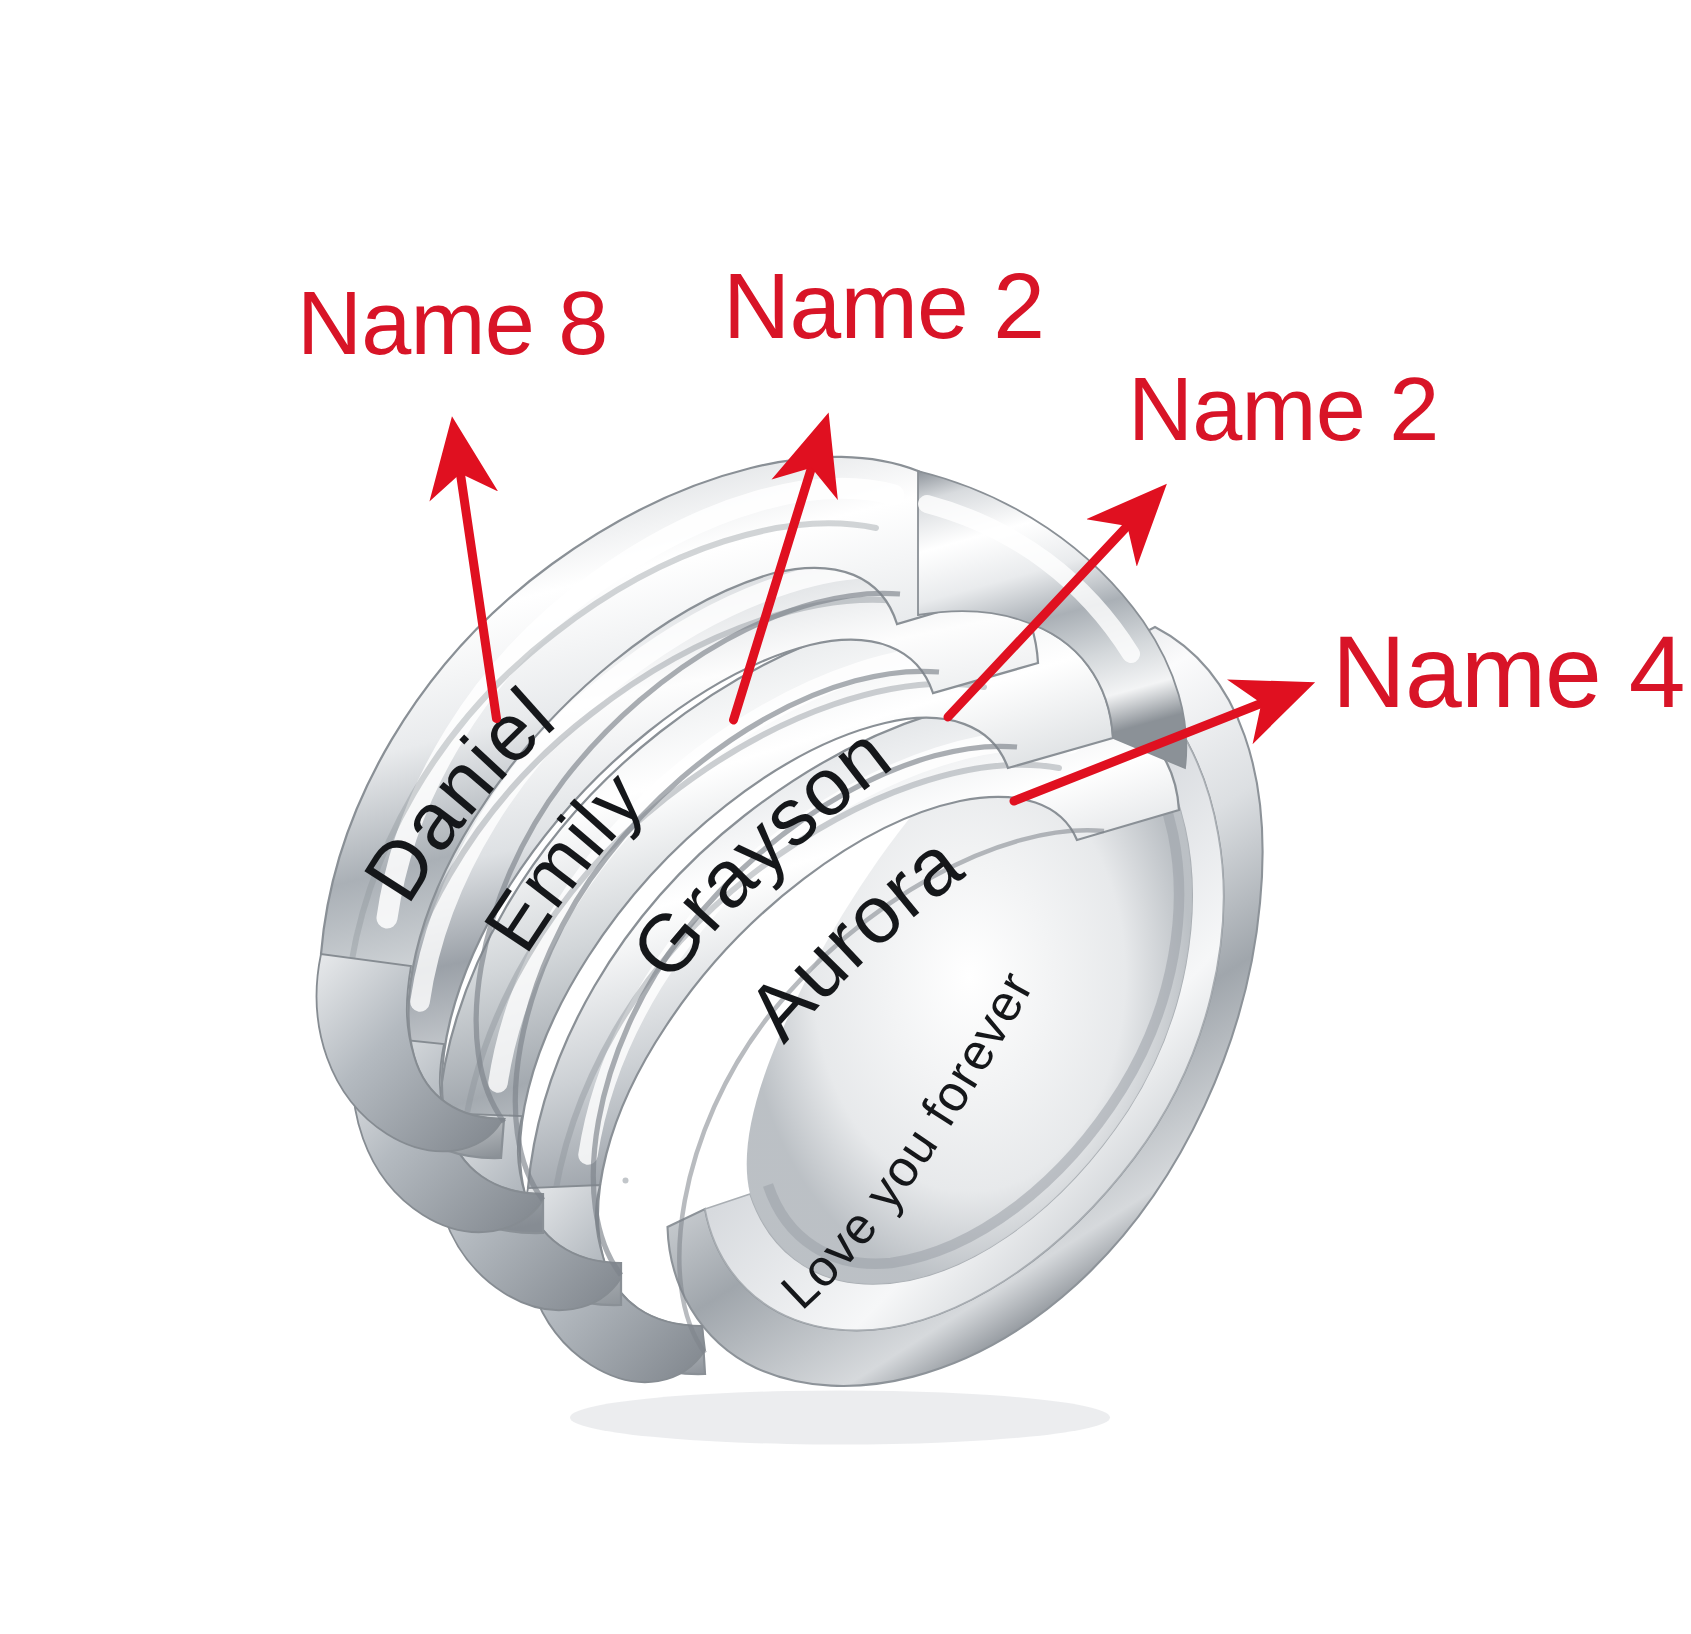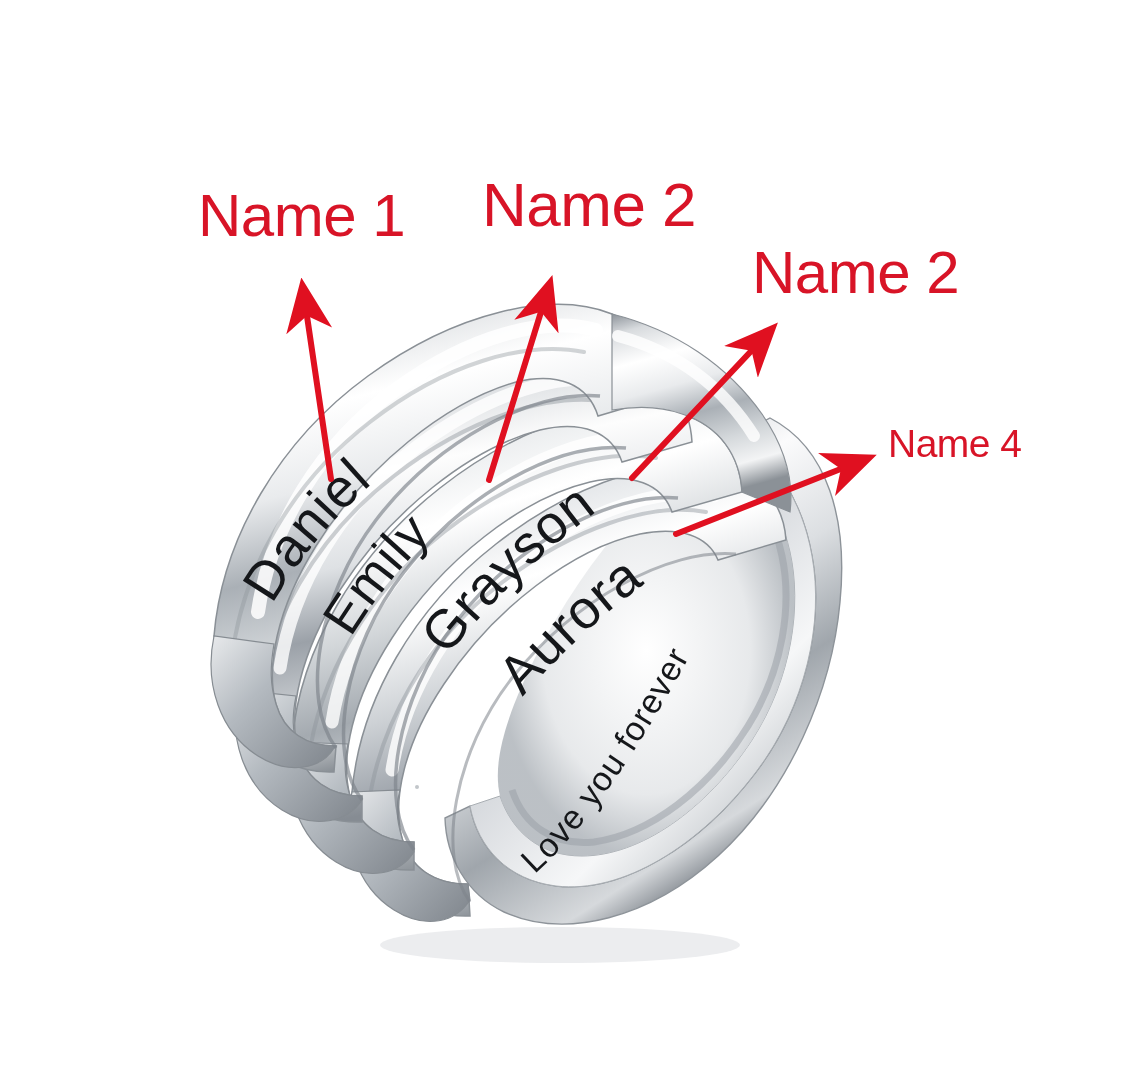--- a/index.html
+++ b/index.html
@@ -32,21 +32,21 @@
     font-family: "Liberation Sans", sans-serif;
     font-weight: 400;
     white-space: nowrap;
     line-height: 1;
     letter-spacing: -0.5px;
     user-select: none;
   }
   #label-name-1 { left: 198px;  top: 186px; font-size: 60px; }
   #label-name-2 { left: 482px;  top: 174px; font-size: 62px; text-align: right; }
   #label-name-3 { left: 752px;  top: 243px; font-size: 60px; }
-  #label-name-4 { left: 888px;  top: 424px; font-size: 39px; text-align: right; }
+  #label-name-4 { left: 888px;  top: 414px; font-size: 68px; text-align: right; }
 </style>
 </head>
 <body>
 
 <div id="stage">
 
   <svg id="ring-svg" viewBox="0 0 1127 1089">
     <defs>
 
       <linearGradient id="bandGradA" x1="0" y1="0" x2="0.25" y2="1">
@@ -275,21 +275,21 @@
     </g>
 
     <g stroke="#e01020" fill="none" stroke-width="6" stroke-linecap="round">
       <path d="M 331,479 L 303,289" marker-end="url(#arrowHead)"></path>
       <path d="M 489,480 L 549,286" marker-end="url(#arrowHead)"></path>
       <path d="M 632,478 L 770,331" marker-end="url(#arrowHead)"></path>
       <path d="M 676,534 L 866,459" marker-end="url(#arrowHead)"></path>
     </g>
   </svg>
 
-  <div class="callout-label" id="label-name-1">Name 1</div>
+  <div class="callout-label" id="label-name-1">Name 8</div>
 
   <div class="callout-label" id="label-name-2">Name 2</div>
 
   <div class="callout-label" id="label-name-3">Name 2</div>
 
   <div class="callout-label" id="label-name-4">Name 4</div>
 
 </div>
 
 </body></html>

